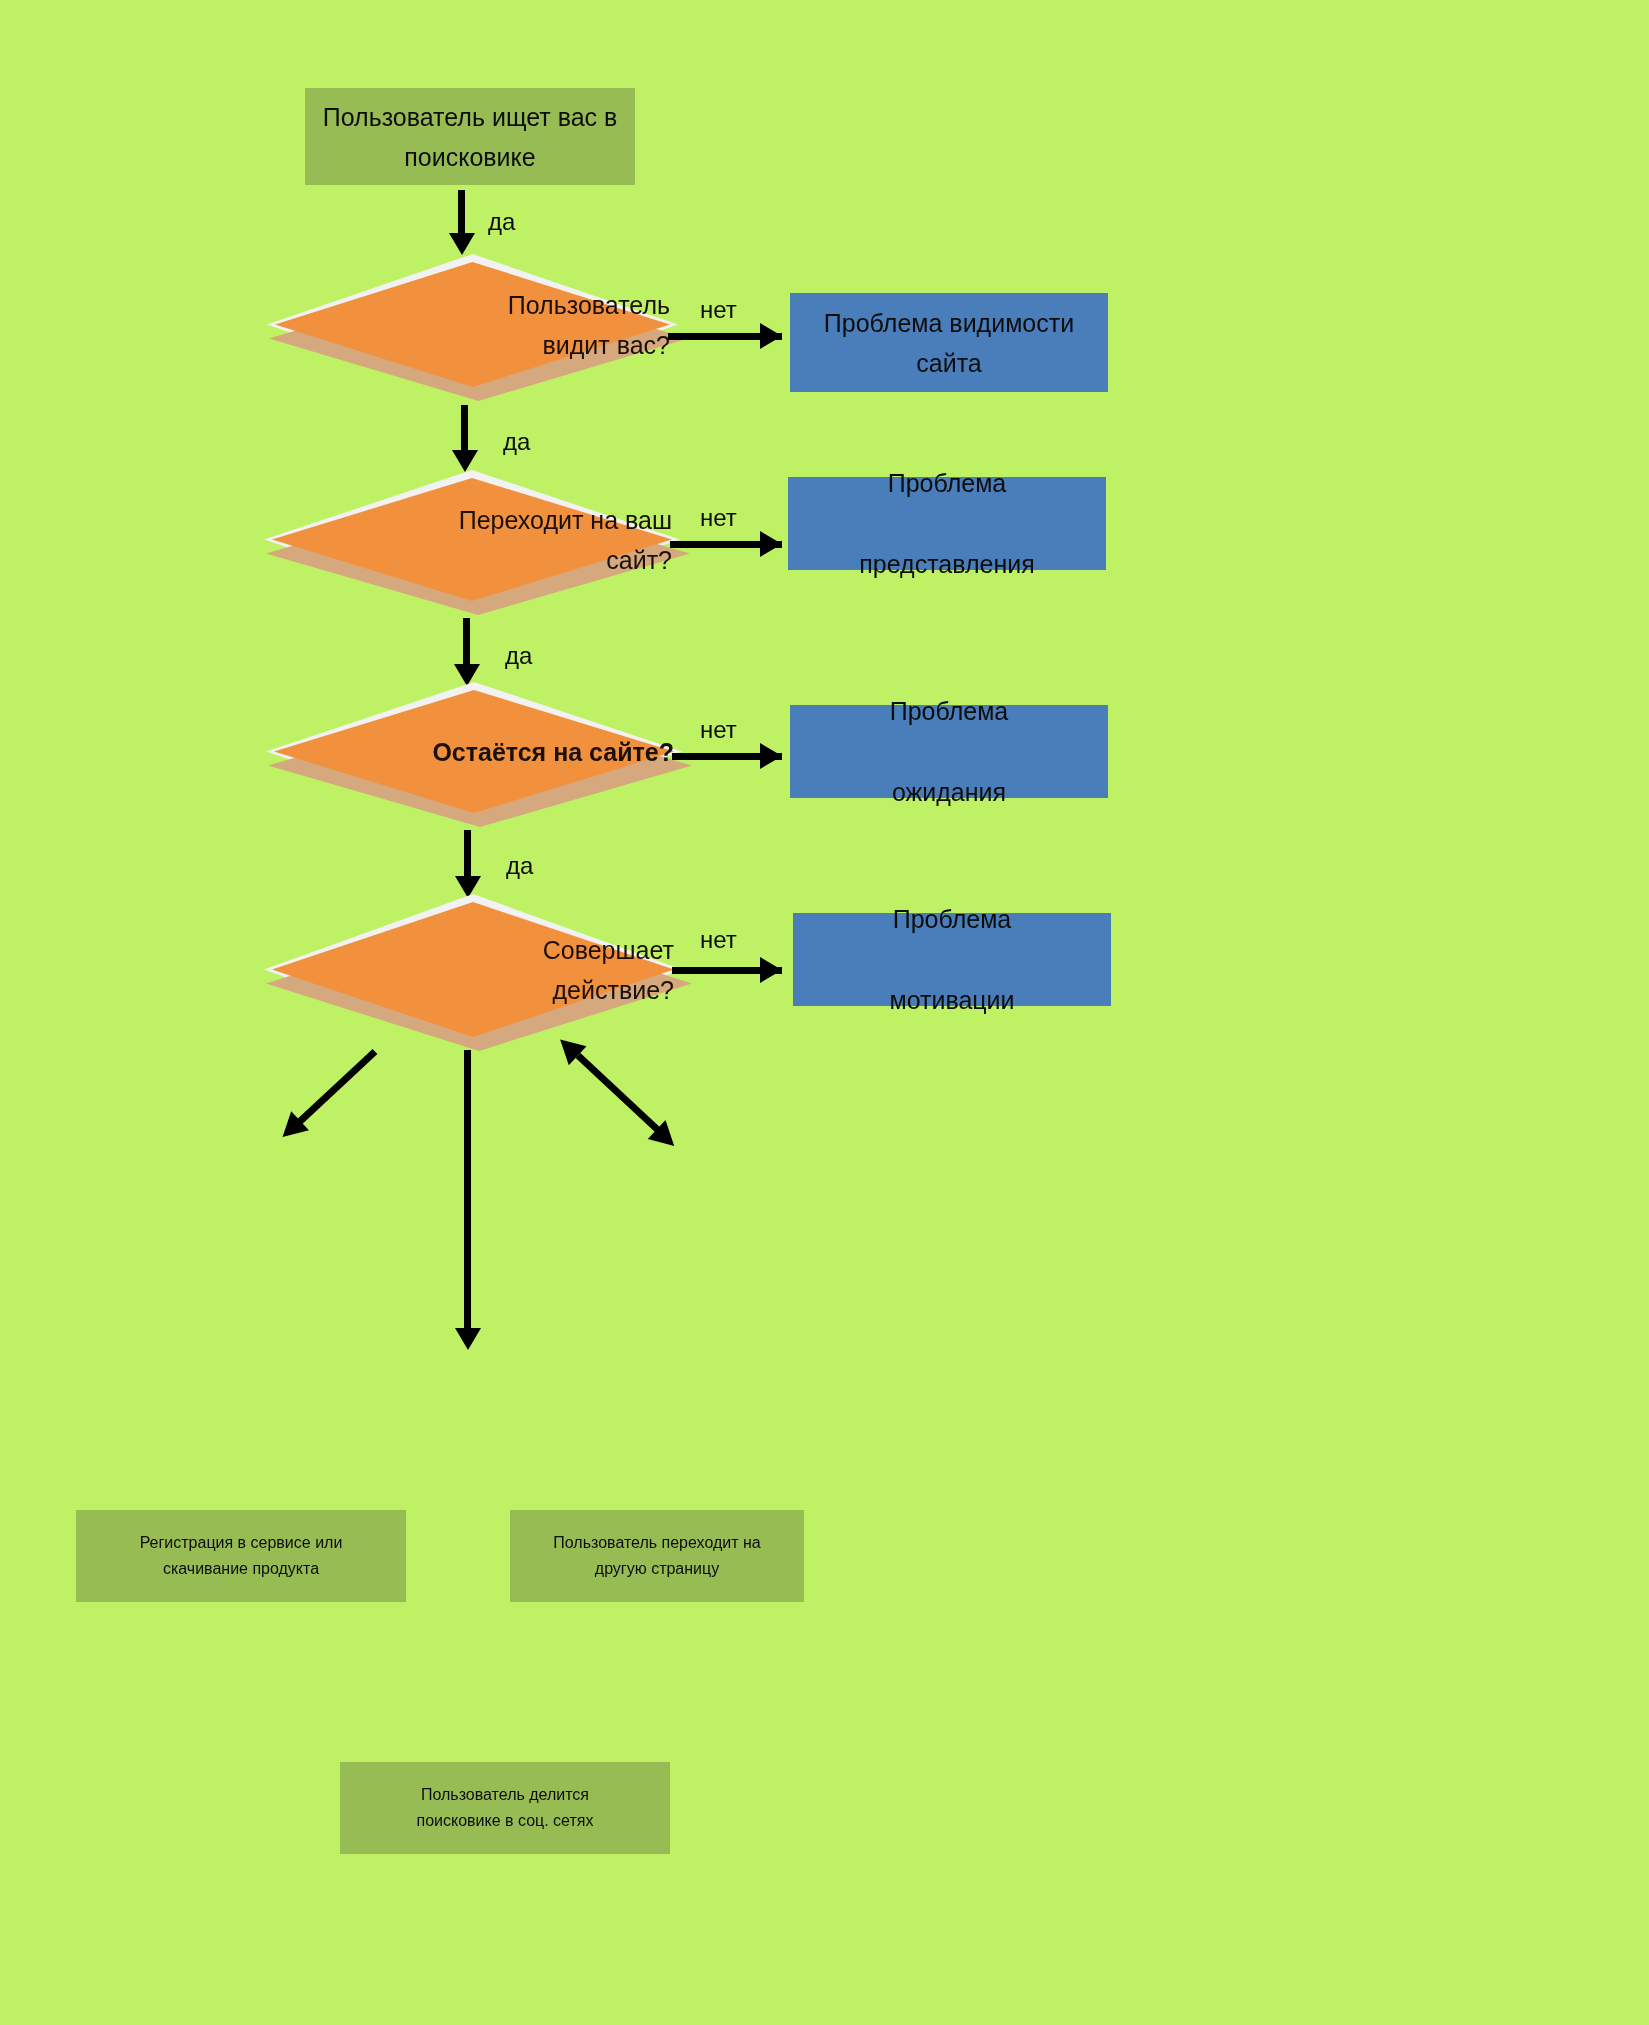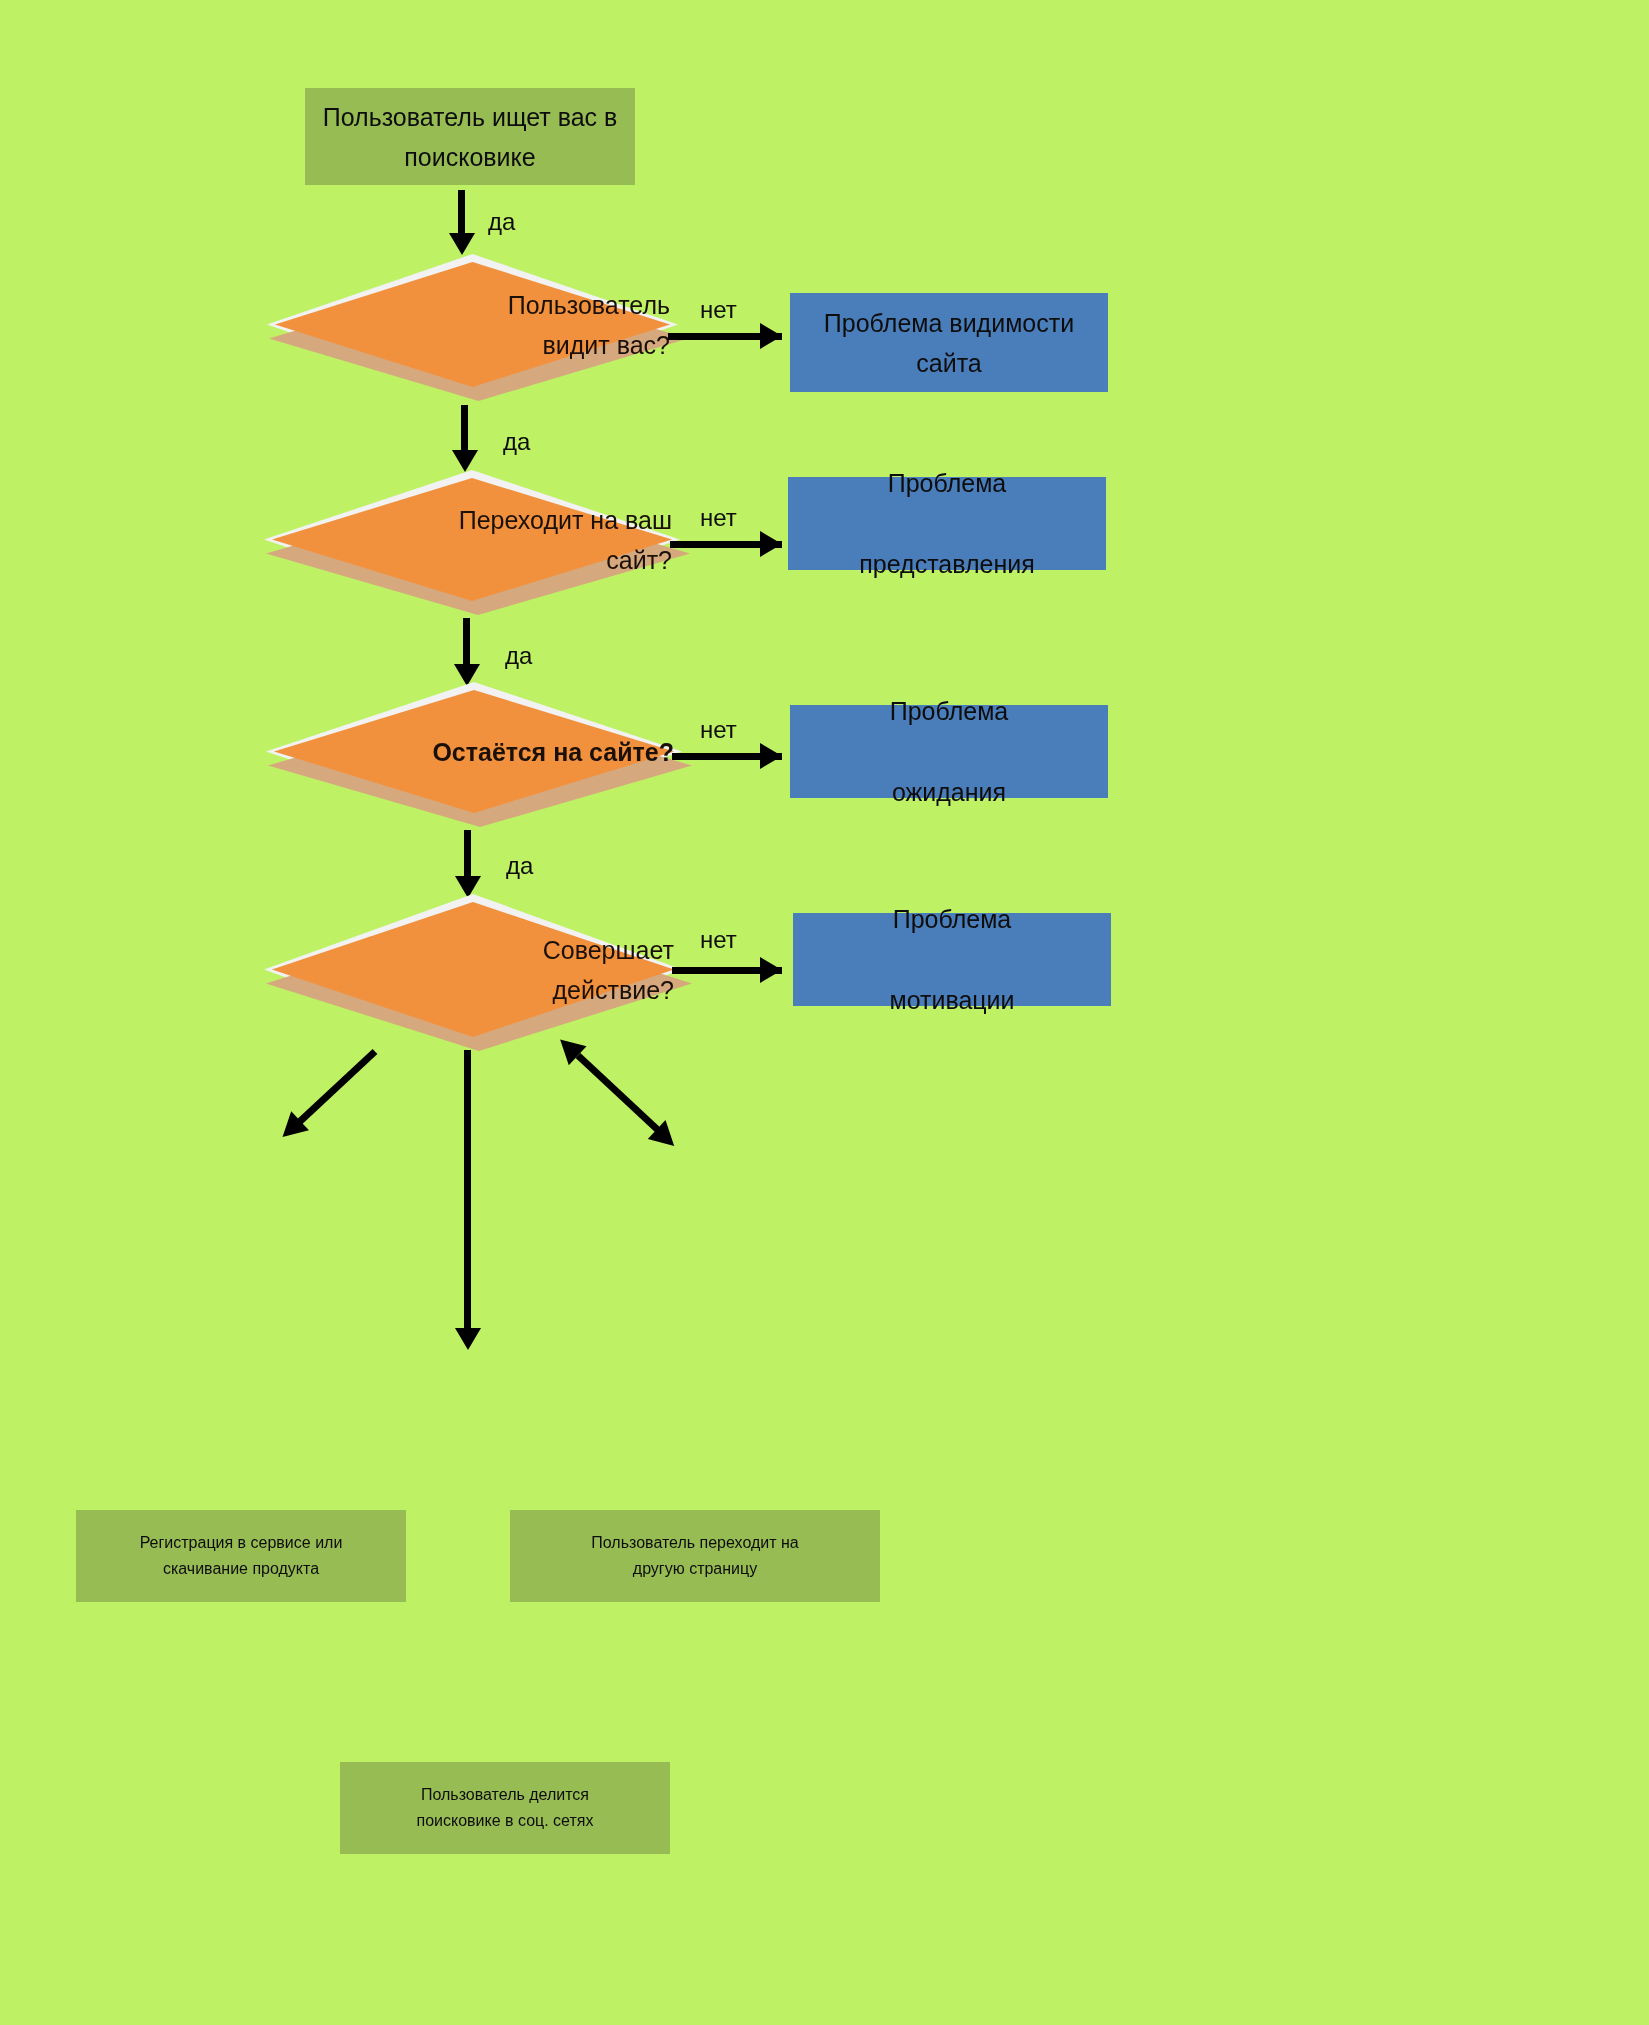--- a/index.html
+++ b/index.html
@@ -285,21 +285,21 @@
   </div>
 
   <div class="box green small" style="left:76px; top:1510px; width:330px; height:92px;">
     <div class="halo"></div>
     <div class="shadow"></div>
     <div class="fill"></div>
     <div class="node-text">Регистрация в сервисе или
 скачивание продукта</div>
   </div>
 
-  <div class="box green small" style="left:510px; top:1510px; width:370px; height:92px;">
+  <div class="box green small" style="left:510px; top:1510px; width:294px; height:92px;">
     <div class="halo"></div>
     <div class="shadow"></div>
     <div class="fill"></div>
     <div class="node-text">Пользователь переходит на
 другую страницу</div>
   </div>
 
   <div class="box green small" style="left:340px; top:1762px; width:330px; height:92px;">
     <div class="halo"></div>
     <div class="shadow"></div>

